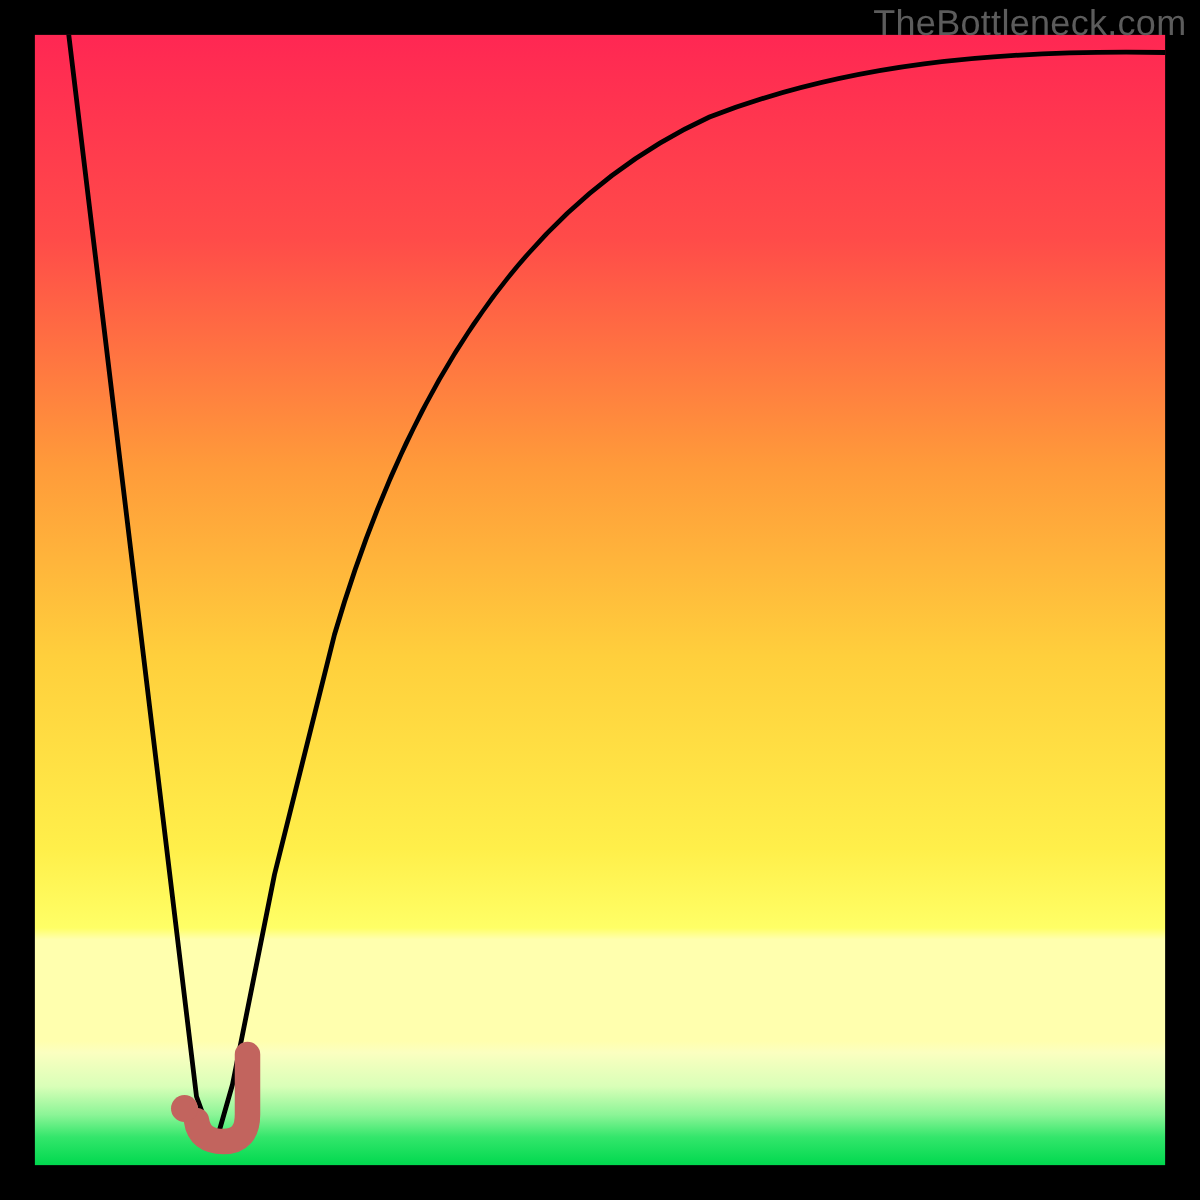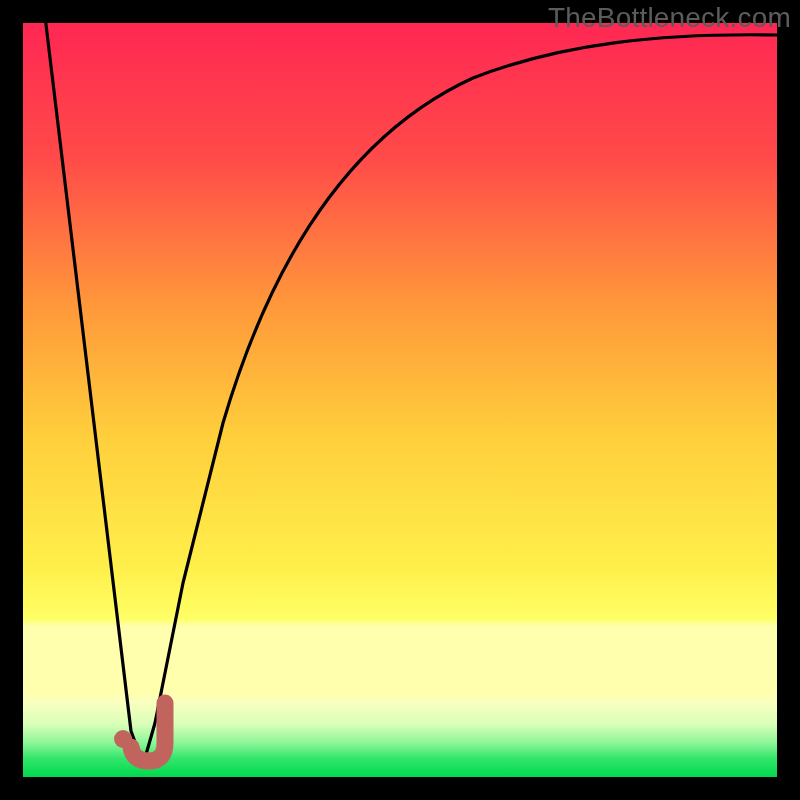--- a/index.html
+++ b/index.html
@@ -24,21 +24,21 @@
     top: 23px;
     width: 754px;
     height: 754px;
     overflow: hidden;
   }
   .watermark {
     position: absolute;
     top: 2px;
     right: 9px;
     color: #5c5c5c;
-    font-size: 28px;
+    font-size: 24px;
     font-weight: 500;
     letter-spacing: 0.2px;
     user-select: none;
   }
   svg { display: block; }
 </style>
 </head>
 <body>
 
 <div class="frame">

